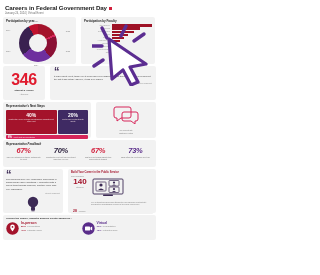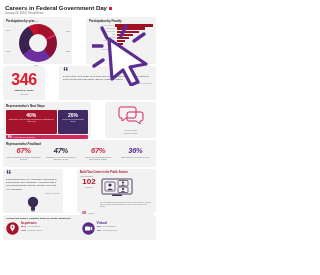--- a/index.html
+++ b/index.html
@@ -14,21 +14,21 @@
   
   .hdr{padding:1px 0 0 2px;}
   .hdr-title{font-size:6.2px;font-weight:bold;color:#1b1b1b;letter-spacing:-0.1px;line-height:7px;}
   .hdr-title .dot{display:inline-block;width:3px;height:3px;background:#d21f3c;vertical-align:middle;margin-left:2px;}
   .hdr-sub{font-size:2.6px;color:#6a6a6a;margin-top:1px;letter-spacing:0.05px;}
 
   
   .card{background:#f2f2f2;border-radius:2px;box-sizing:border-box;}
   .card-title{font-size:3px;font-weight:bold;color:#2a2a2a;padding:2px 0 0 3px;letter-spacing:-0.05px;}
 
-  .row{display:flex;gap:14px;margin-top:2px;}
+  .row{display:flex;gap:5px;margin-top:2px;}
 
   
   .donut-card{width:73px;height:47px;position:relative;}
   .donut-wrap{position:absolute;left:16px;top:7px;width:40px;height:38px;}
   .donut{width:38px;height:38px;border-radius:50%;
     background:conic-gradient(
       #a4132b 0deg 62deg,
       #d6265a 62deg 70deg,
       #8b1034 70deg 140deg,
       #6e2f9e 140deg 232deg,
@@ -225,29 +225,29 @@
 
   <div class="row">
     <div class="card fb-card">
       <div class="card-title">Representative Feedback</div>
       <div class="fb-row">
           <div class="fb-item">
             <div class="fb-pct" style="color: rgb(210, 31, 60);">67%</div>
             <div class="fb-cap">were very satisfied or extremely satisfied with the event</div>
           </div>
           <div class="fb-item">
-            <div class="fb-pct" style="color: rgb(47, 36, 64);">47%</div>
+            <div class="fb-pct" style="color: rgb(47, 36, 64);">70%</div>
             <div class="fb-cap">reported the event met their recruitment objectives very well</div>
           </div>
           <div class="fb-item">
             <div class="fb-pct" style="color: rgb(210, 31, 60);">67%</div>
             <div class="fb-cap">said the event helped promote their organization to students</div>
           </div>
           <div class="fb-item">
-            <div class="fb-pct" style="color: rgb(90, 45, 138);">36%</div>
+            <div class="fb-pct" style="color: rgb(90, 45, 138);">73%</div>
             <div class="fb-cap">would attend the event again next year</div>
           </div>
         </div>
     </div>
   </div>
 
   <div class="row">
     <div class="card lq-card">
       <div class="qmark">“</div>
       <div class="lq-text">The speakers were very responsive and helpful in answering so many questions. I connected with a few of them through LinkedIn, and they were also very responsive.</div>
@@ -259,21 +259,21 @@
           <rect x="5.2" y="14.2" width="3.6" height="1" rx="0.4" fill="#3c2a55"></rect>
         </svg>
       </div>
     </div>
 
     <div class="card pub-card">
       <div class="pub-title">Build Your Career in the Public Service</div>
       <div class="pub-sub">Panel Discussion</div>
       <div class="pub-body">
         <div style="width:18px;text-align:center;">
-          <div class="pub-num">102</div>
+          <div class="pub-num">140</div>
           <div class="pub-numlab">attendees</div>
         </div>
         <div style="flex:1;">
           <span>
             <svg width="34" height="20" viewBox="0 0 34 20">
               <rect x="2" y="1" width="30" height="15" rx="1" fill="none" stroke="#3c2a55" stroke-width="0.9"></rect>
               <rect x="5" y="4" width="10" height="9" rx="0.7" fill="none" stroke="#3c2a55" stroke-width="0.7"></rect>
               <circle cx="10" cy="7" r="1.6" fill="#3c2a55"></circle>
                 <path d="M7 12 q3 -3 6 0 z" fill="#3c2a55"></path>
               <rect x="18" y="2.5" width="10" height="5.5" rx="0.7" fill="none" stroke="#3c2a55" stroke-width="0.7"></rect>

